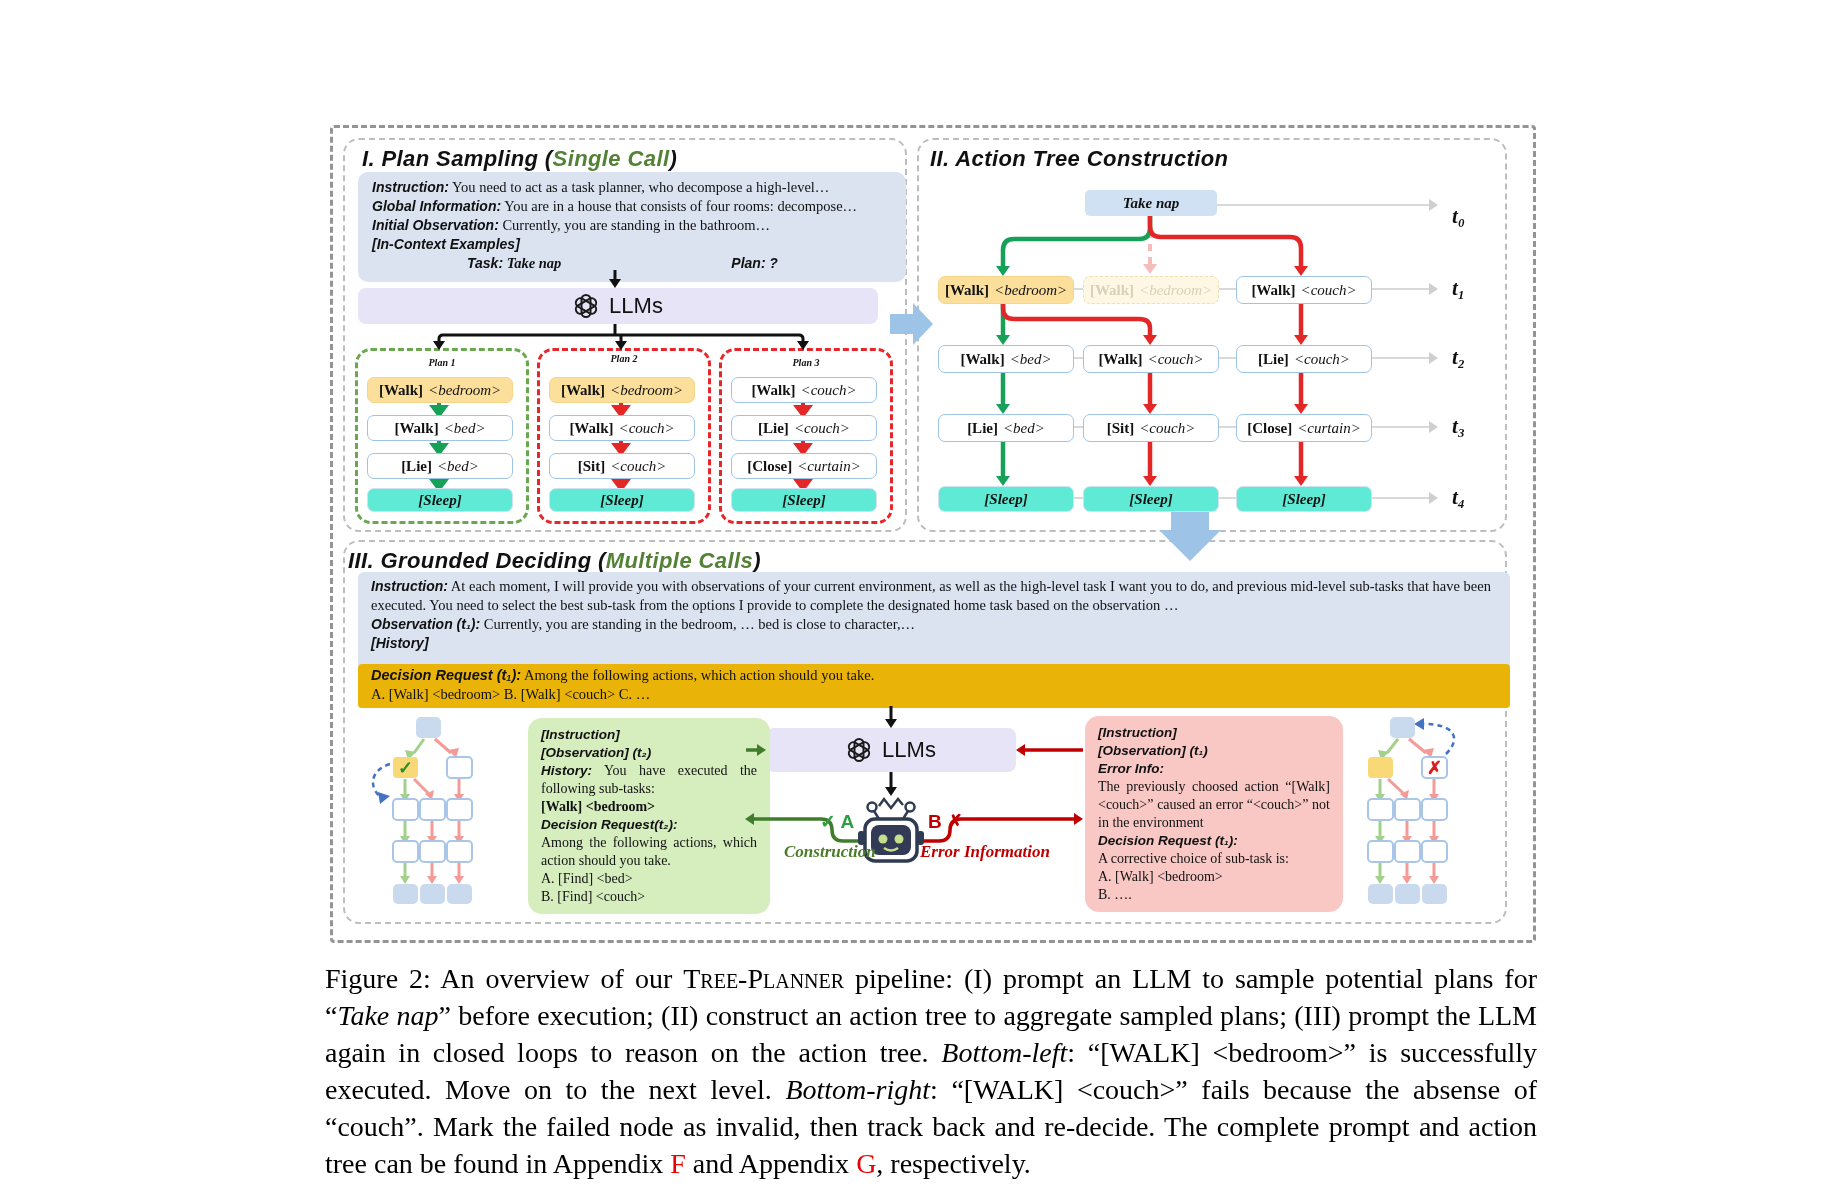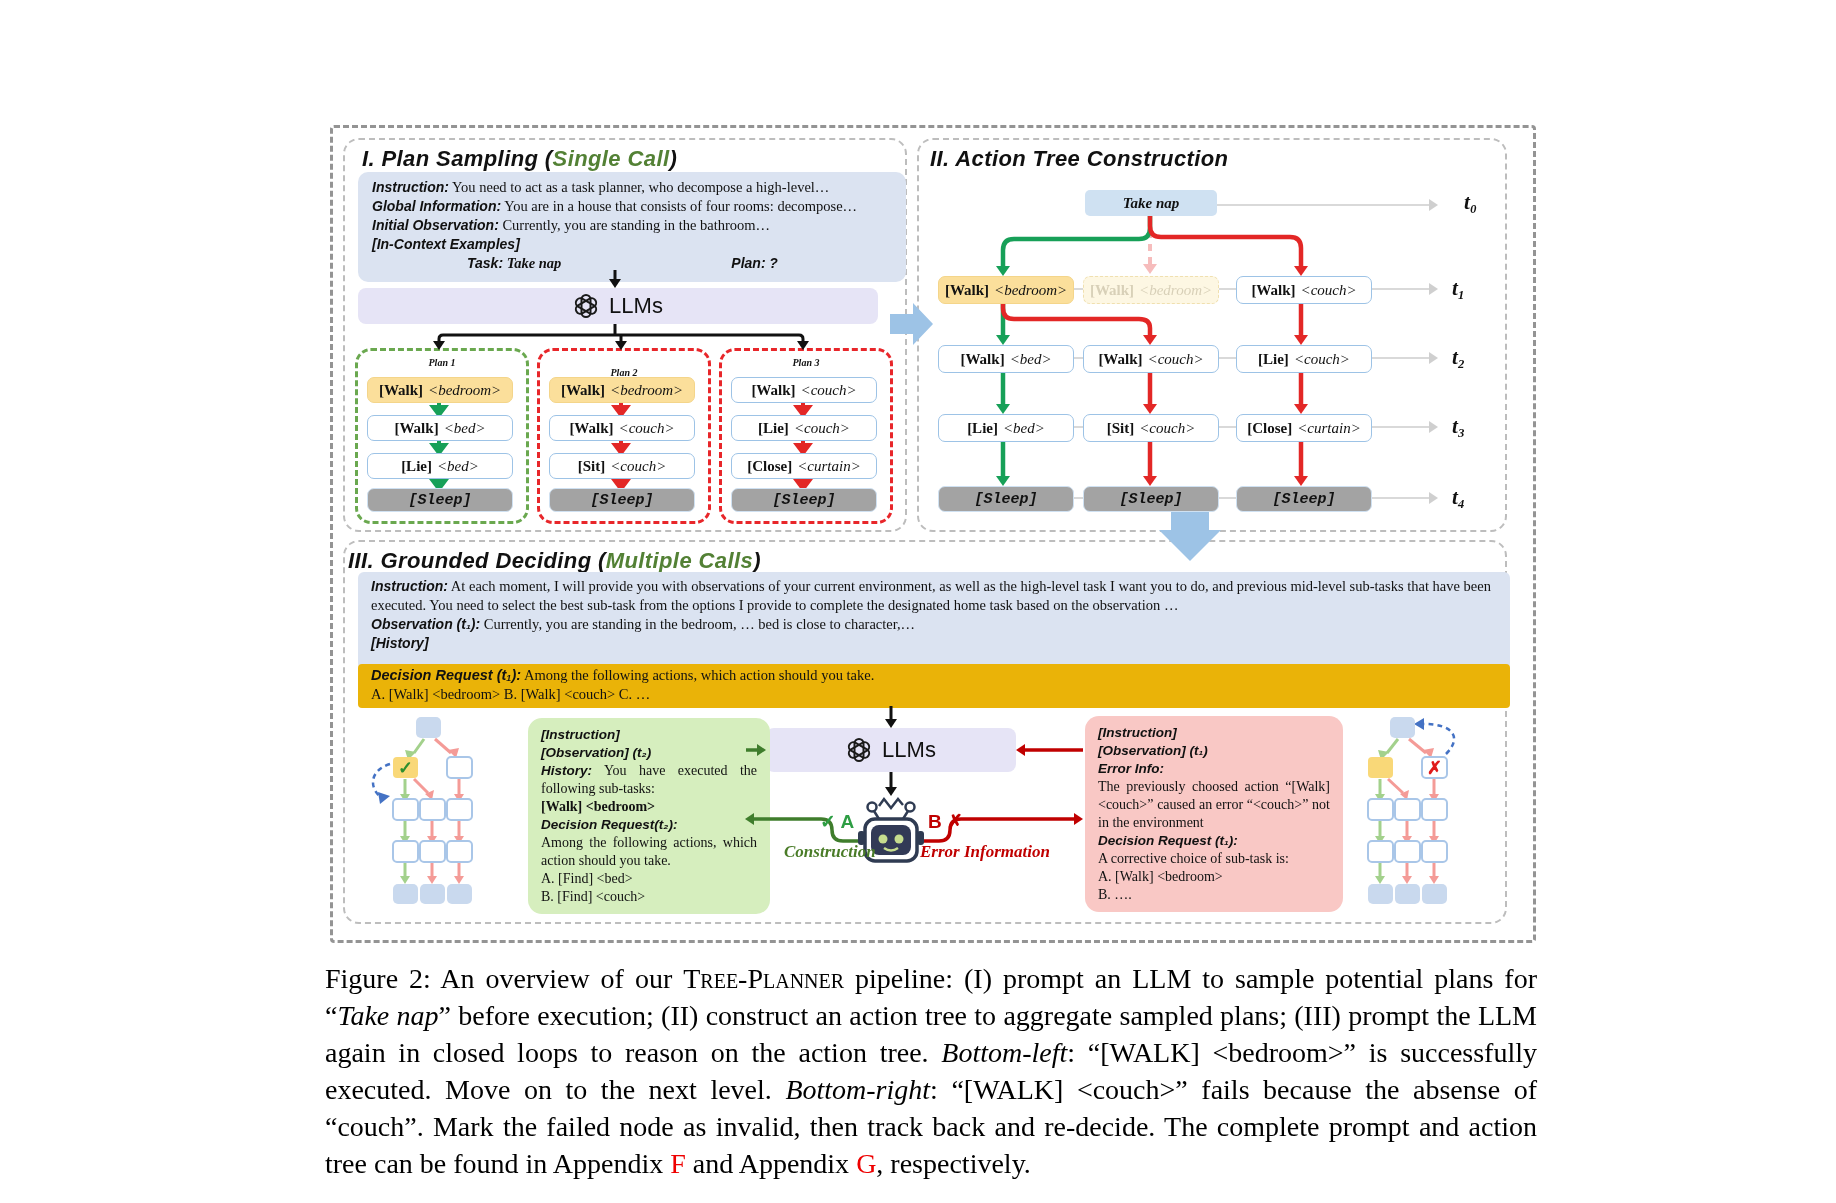--- a/index.html
+++ b/index.html
@@ -19,21 +19,21 @@
   .planbox{border-radius:16px;}
   .planbox.gr{border:3px dashed #6aa84f;}
   .planbox.rd{border:3px dashed #e8262a;}
   .plan-title{font-family:"Liberation Serif",serif;font-weight:bold;font-style:italic;font-size:10px;text-align:center;}
   .node{position:absolute;display:flex;align-items:center;justify-content:center;gap:5px;background:#fff;
         border:1.6px solid #9dc3e6;border-radius:7px;font-family:"Liberation Serif",serif;font-size:15px;
         color:#111;z-index:3;white-space:nowrap;}
   .node .act{font-weight:bold;}
   .node .obj{font-style:italic;}
   .node.yellow{background:#fbdf9b;border-color:#f4d58a;}
-  .node.sleep{background:#a3a3a3;border-color:#cfe1f2;font-family:Liberation Mono, monospace;}
+  .node.sleep{background:#5eead4;border-color:#cfe1f2;}
   .node.sleep .act{font-style:italic;}
   .node.faded{background:#fdf7e3;border:1.6px dashed #f0e0b0;}
   .node.faded .act,.node.faded .obj{color:#d8d0b8;}
   .rootnode{position:absolute;background:#cfe1f2;border-radius:5px;display:flex;align-items:center;justify-content:center;
         font-family:"Liberation Serif",serif;font-weight:bold;font-style:italic;font-size:15px;z-index:3;}
   .tlabel{position:absolute;font-family:"Liberation Serif",serif;font-weight:bold;font-style:italic;font-size:21px;z-index:3;}
   .greenbar{background:#eab308;border-radius:4px;font-family:"Liberation Serif",serif;font-size:14.5px;line-height:19px;}
   .greenbar .lbl{font-size:14.5px;}
   .fbox{border-radius:14px;font-family:"Liberation Serif",serif;font-size:14px;line-height:18px;
         padding:8px 13px;text-align:justify;}
@@ -77,21 +77,21 @@
         <rect x="8.5" y="2" width="9" height="22" rx="4.5" transform="rotate(120 13 13)"></rect>
       </g>
     </svg>
     <span class="llm-text">LLMs</span>
   </div>
 
   <div class="abs planbox gr" style="left:355px;top:348px;width:168px;height:170px;">
     <div class="plan-title" style="margin-top:6px;">Plan 1</div>
   </div>
   <div class="abs planbox rd" style="left:537px;top:348px;width:168px;height:170px;">
-    <div class="plan-title" style="margin-top:16px;text-align:center;">Plan 2</div>
+    <div class="plan-title" style="margin-top:2px;text-align:center;">Plan 2</div>
   </div>
   <div class="abs planbox rd" style="left:719px;top:348px;width:168px;height:170px;">
     <div class="plan-title" style="margin-top:6px;">Plan 3</div>
   </div>
 
   <div class="node yellow" style="left:367px;top:377px;width:144px;height:24px;">
       <span class="act">[Walk]</span>
       <span class="obj">&lt;bedroom&gt;</span>
     </div>
   <div class="node" style="left:367px;top:415px;width:144px;height:24px;">
@@ -284,21 +284,21 @@
   <div class="node sleep" style="left:938px;top:486px;width:134px;height:24px;">
       <span class="act" style="font-weight:bold;">[Sleep]</span>
     </div>
   <div class="node sleep" style="left:1083px;top:486px;width:134px;height:24px;">
       <span class="act" style="font-weight:bold;">[Sleep]</span>
     </div>
   <div class="node sleep" style="left:1236px;top:486px;width:134px;height:24px;">
       <span class="act" style="font-weight:bold;">[Sleep]</span>
     </div>
 
-  <div class="tlabel" style="left:1452px;top:190px;margin-left:12px;">t₀</div>
+  <div class="tlabel" style="left:1452px;top:204px;">t₀</div>
   <div class="tlabel" style="left:1452px;top:276px;">t₁</div>
   <div class="tlabel" style="left:1452px;top:345px;">t₂</div>
   <div class="tlabel" style="left:1452px;top:414px;">t₃</div>
   <div class="tlabel" style="left:1452px;top:485px;">t₄</div>
 
   <svg class="overlay" style="left:1158px;top:508px;" width="64" height="54" viewBox="0 0 64 54">
     <polygon points="13,0 51,0 51,22 63,22 32,53 1,22 13,22" fill="#9dc3e6"></polygon>
   </svg>
 
   <div class="abs panel" style="left:343px;top:540px;width:1160px;height:380px;"></div>

